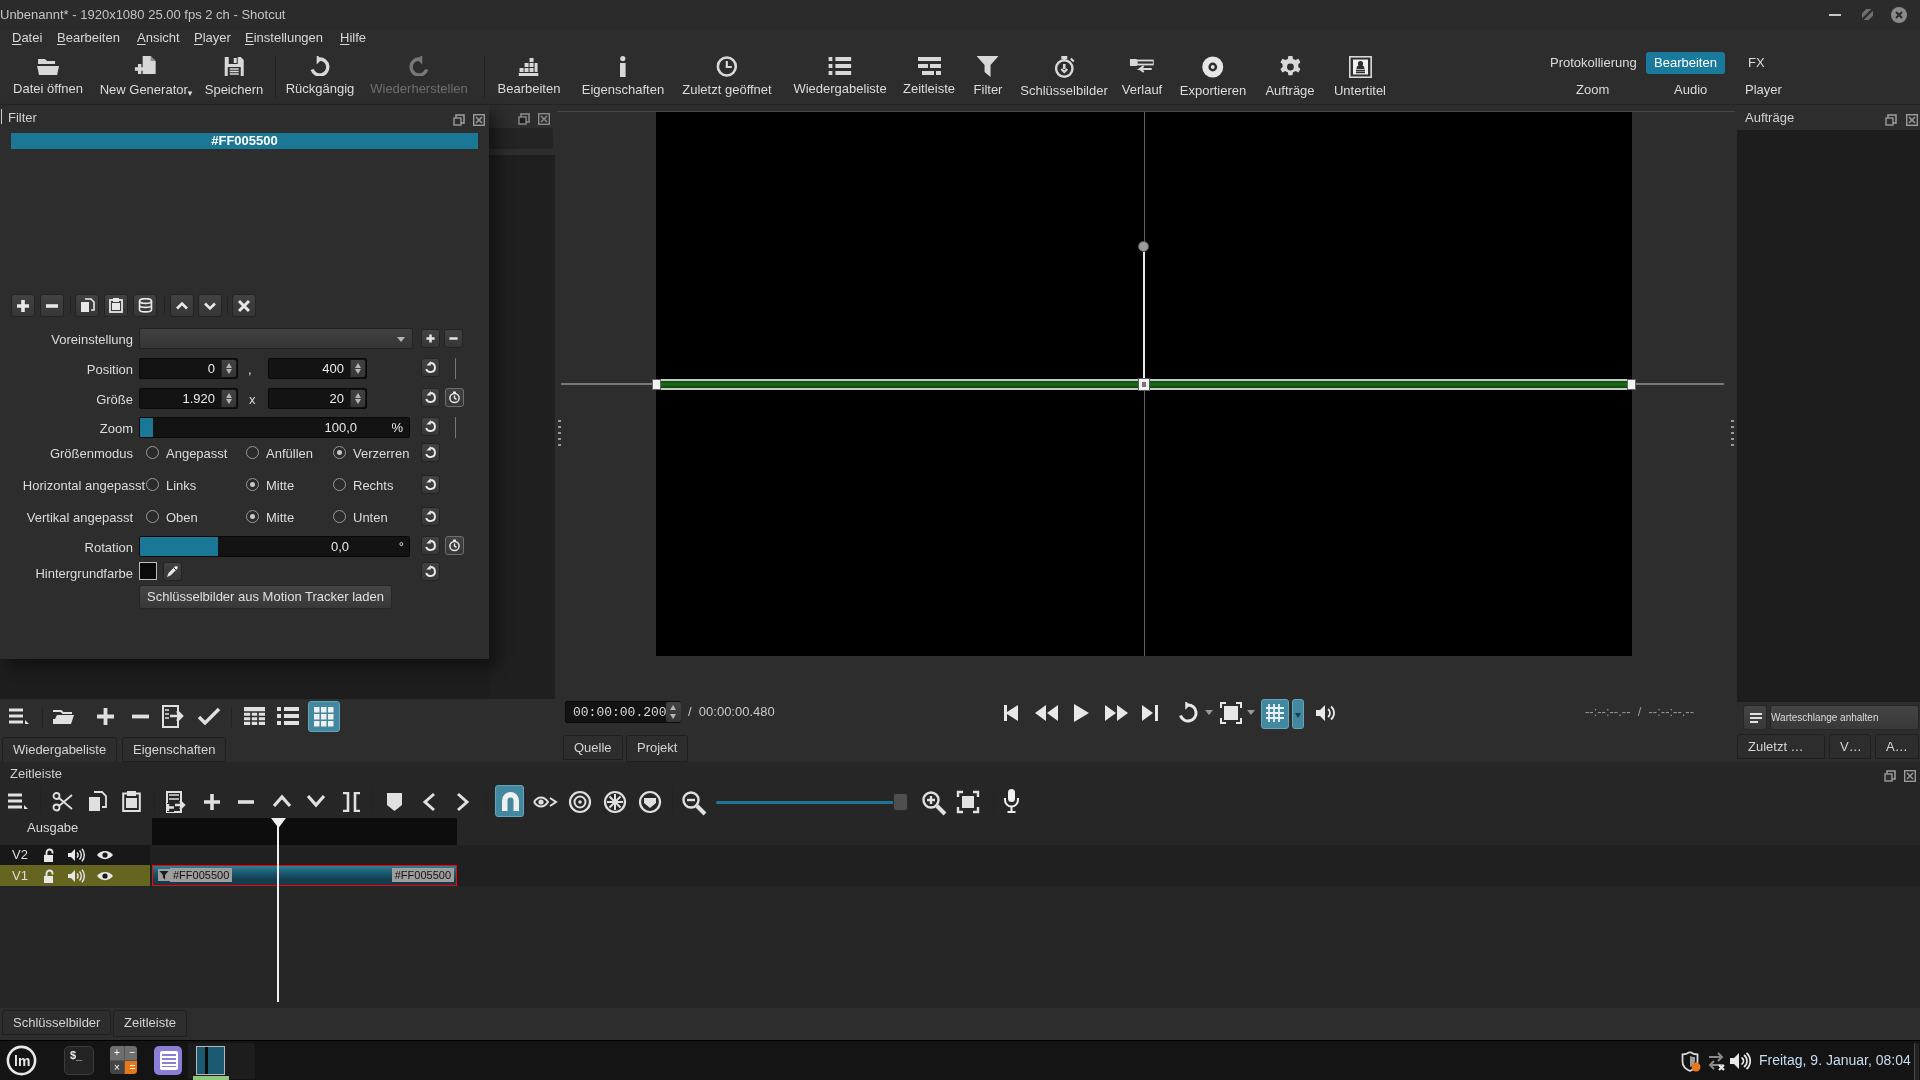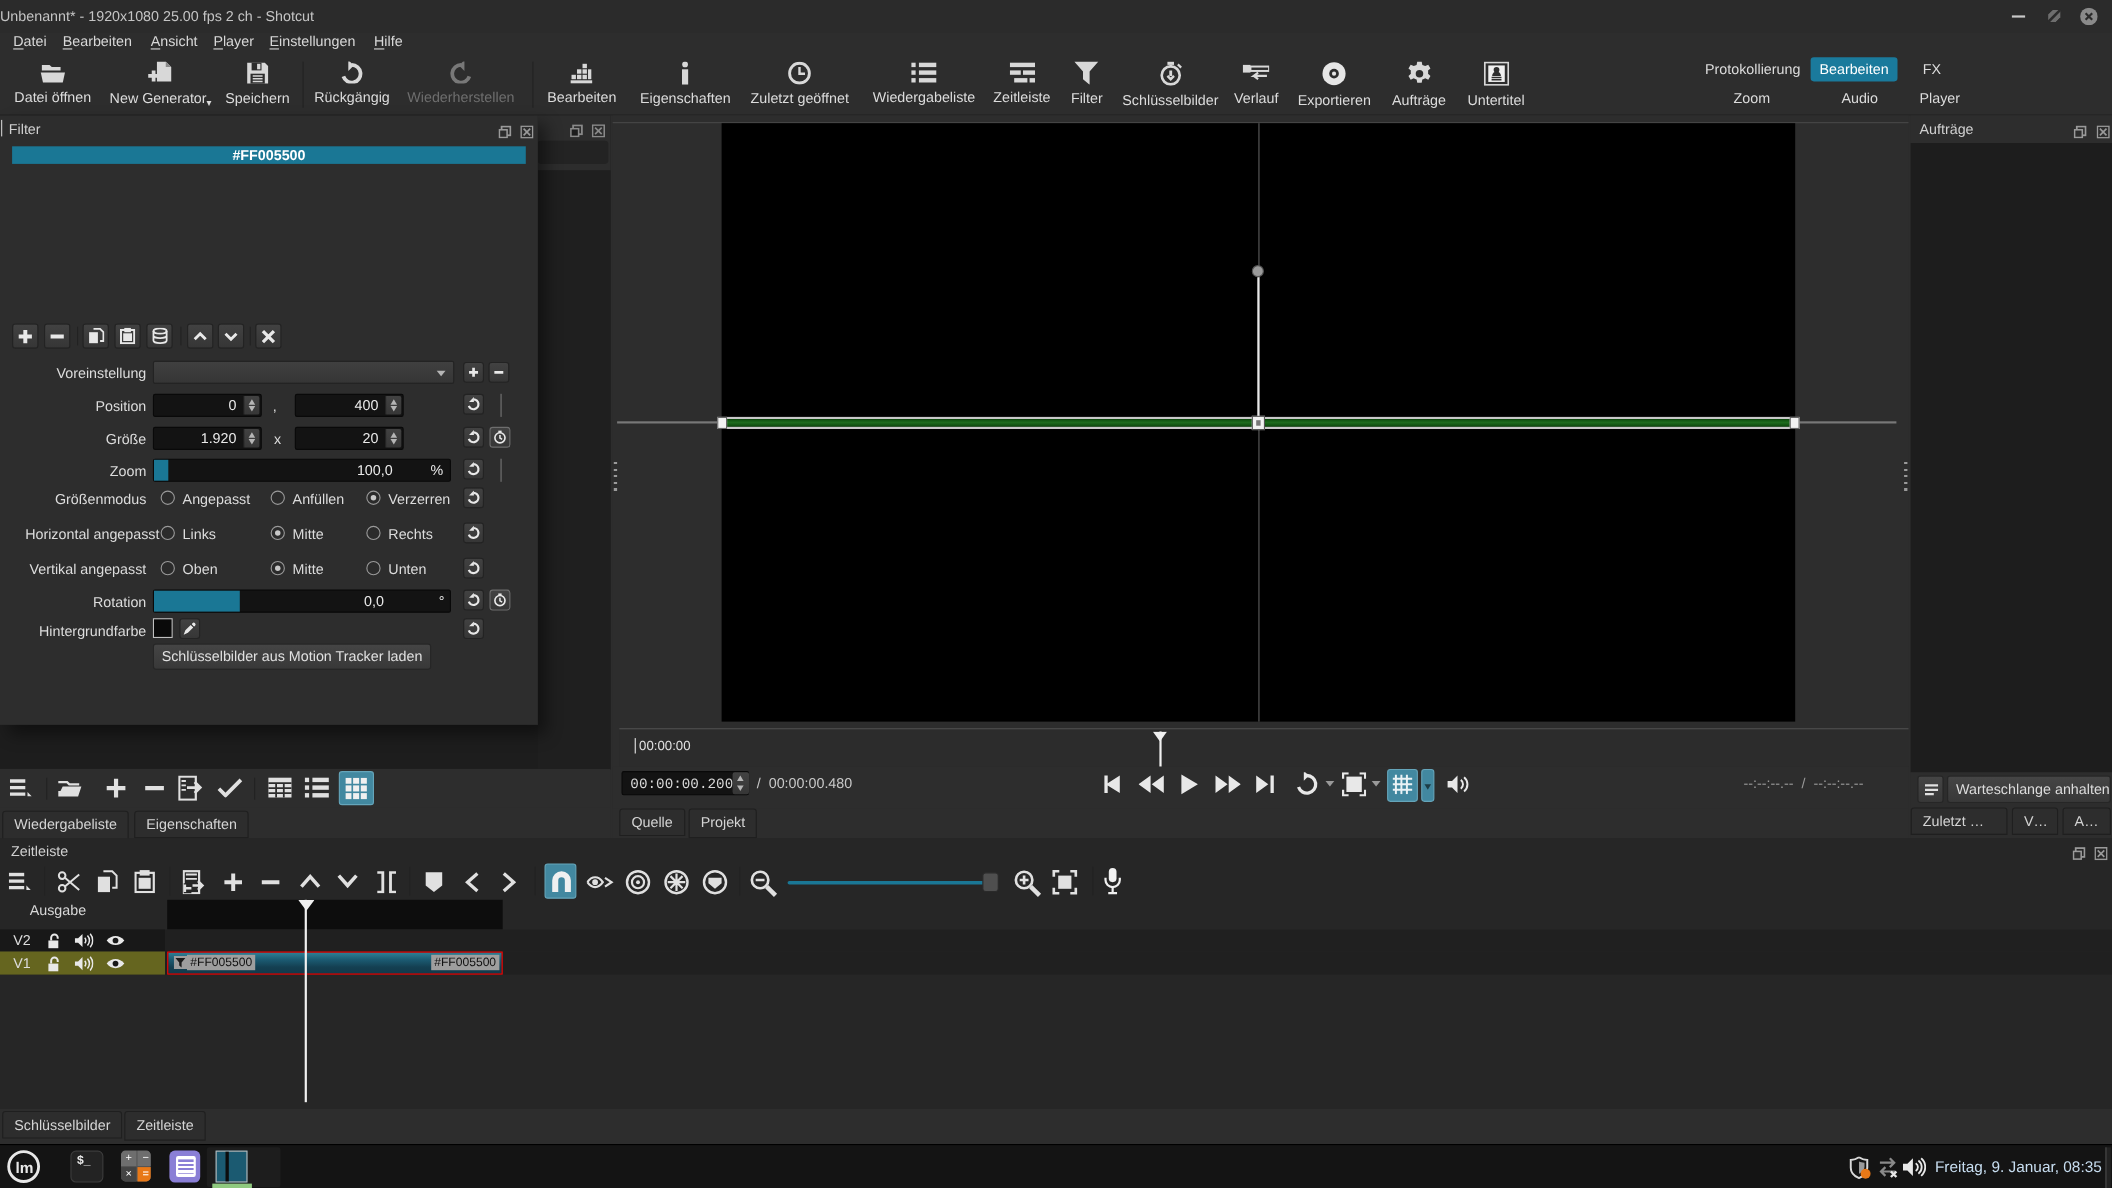--- a/index.html
+++ b/index.html
@@ -496,26 +496,20 @@
     </div>
 
     <div class="abs" style="left:586px;top:147px;width:2px;height:132px;background:#e8e8e8;"></div>
     <div class="abs" style="left:581px;top:136px;width:11px;height:11px;border-radius:50%;background:#9a9a9a;border:1px solid #555;"></div>
 
     <div class="abs" style="left:95px;top:274px;width:9px;height:11px;background:#f2f2f2;border:1px solid #666;"></div>
     <div class="abs" style="left:1070px;top:274px;width:9px;height:11px;background:#f2f2f2;border:1px solid #666;"></div>
     <div class="abs" style="left:581px;top:273px;width:12px;height:13px;background:#f2f2f2;border:1px solid #555;"></div>
     <div class="abs" style="left:585px;top:277px;width:4px;height:5px;background:#777;"></div>
 
-    <div class="abs" style="left:6px;top:557px;width:1172px;height:35px;background:#2c2c2c;border-top:1px solid #505050;">
-      <div class="abs" style="left:14px;top:8px;width:1px;height:14px;background:#e8e8e8;"></div>
-      <div class="abs" style="left:18px;top:8px;font-size:12px;color:#e0e0e0;">00:00:00</div>
-      <div class="abs" style="left:485px;top:2px;width:13px;height:9px;background:#f0f0f0;clip-path:polygon(0 0,100% 0,50% 100%);"></div>
-      <div class="abs" style="left:490.5px;top:2px;width:2px;height:32px;background:#f0f0f0;"></div>
-    </div>
 
     <div class="abs" style="left:0;top:592px;width:1178px;height:38px;background:#2d2d2d;">
       <div class="abs" style="left:8px;top:4px;width:116px;height:22px;background:#131313;border:1px solid #090909;border-radius:2px;font-family:'Liberation Mono',monospace;font-size:13px;color:#d8d8d8;line-height:22px;text-indent:7px;">00:00:00.200</div>
       <div class="abs" style="left:109px;top:5px;width:15px;height:20px;background:linear-gradient(#424242,#363636);border-radius:2px;">
           <div style="position:absolute;left:4px;top:3px;border-left:3.5px solid transparent;border-right:3.5px solid transparent;border-bottom:5px solid #b5b5b5;"></div>
           <div style="position:absolute;left:4px;bottom:3px;border-left:3.5px solid transparent;border-right:3.5px solid transparent;border-top:5px solid #b5b5b5;"></div>
         </div>
       <div class="abs" style="left:131px;top:7px;font-size:13px;color:#c8c8c8;">/&nbsp; 00:00:00.480</div>
       <svg class="abs" style="left:444px;top:6px" width="20" height="20" viewBox="0 0 20 20">
           <path d="M3 2 h3 v7 l11 -7 v16 l-11 -7 v7 h-3 z" fill="#e8e8e8"></path>
@@ -567,21 +561,21 @@
         <rect x="1" y="4" width="7" height="7" fill="#2d2d2d" stroke="#9a9a9a" stroke-width="1.4"></rect>
       </svg>
     <svg class="abs" style="left:169px;top:9px" width="12" height="12" viewBox="0 0 12 12">
         <rect x="0.7" y="0.7" width="10.6" height="10.6" fill="none" stroke="#9a9a9a" stroke-width="1.4"></rect>
         <path d="M3 3 l6 6 M9 3 l-6 6" stroke="#9a9a9a" stroke-width="1.5"></path>
       </svg>
     <div class="abs" style="left:0;top:25px;width:183px;height:572px;background:#1d1d1d;"></div>
     <div class="abs" style="left:6px;top:600px;width:24px;height:25px;background:linear-gradient(#454545,#383838);border:1px solid #262626;border-radius:3px;"><svg style="margin:6px 0 0 6px" width="12" height="12" viewBox="0 0 12 12">
           <path d="M0 2 h12 M0 6 h12 M0 10 h8" stroke="#e0e0e0" stroke-width="2"></path>
         </svg></div>
-    <div class="abs" style="left:33px;top:600px;width:149px;height:25px;background:linear-gradient(#454545,#383838);border:1px solid #262626;border-radius:3px;text-align:right;line-height:23px;font-size:13px;">Warteschlange anhalten</div>
+    <div class="abs" style="left:33px;top:600px;width:149px;height:25px;background:linear-gradient(#454545,#383838);border:1px solid #262626;border-radius:3px;text-align:left;line-height:23px;font-size:10px;">Warteschlange anhalten</div>
     <div class="tab" style="left:0px;top:629px;width:88px;">Zuletzt&nbsp;…</div>
     <div class="tab" style="left:92px;top:629px;width:42px;">V…</div>
     <div class="tab" style="left:138px;top:629px;width:44px;">A…</div>
   </div>
   <div class="abs" style="left:558px;top:420px;width:3px;height:30px;background:repeating-linear-gradient(#9a9a9a 0 2px,transparent 2px 6px);"></div>
   <div class="abs" style="left:1731px;top:420px;width:3px;height:30px;background:repeating-linear-gradient(#9a9a9a 0 2px,transparent 2px 6px);"></div>
   <div class="abs" style="left:950px;top:762.5px;width:22px;height:3px;background:repeating-linear-gradient(90deg,#9a9a9a 0 2px,transparent 2px 6px);"></div>
 
   <div id="timeline" class="abs" style="left:0;top:762px;width:1920px;height:246px;background:#262626;">
     <div class="abs panelTitle" style="left:10px;top:4px;">Zeitleiste</div>
@@ -781,16 +775,16 @@
       </svg>
     <svg class="abs" style="left:1705px;top:11px" width="22" height="19" viewBox="0 0 22 19">
         <path d="M4 5 h13 m-4 -4 l4 4 l-4 4" fill="none" stroke="#8a8a8a" stroke-width="2"></path>
         <path d="M18 13 h-13 m4 -4 l-4 4 l4 4" fill="none" stroke="#8a8a8a" stroke-width="2"></path>
         <path d="M14 13 l5 5 m0 -5 l-5 5" stroke="#e8e8e8" stroke-width="2.2"></path>
       </svg>
     <svg class="abs" style="left:1730px;top:11px" width="21" height="18" viewBox="0 0 21 18">
         <path d="M0 6 h4 l5 -5 v16 l-5 -5 h-4 z" fill="#e8e8e8"></path>
         <path d="M11.5 5.5 a4 4 0 0 1 0 7 M14 3 a7.5 7.5 0 0 1 0 12 M16.5 1 a10.5 10.5 0 0 1 0 16" fill="none" stroke="#e8e8e8" stroke-width="1.7"></path>
       </svg>
-    <div class="abs" style="left:1759px;top:11px;font-size:14px;color:#c7ddf0;white-space:nowrap;">Freitag, 9. Januar, 08:35</div>
+    <div class="abs" style="left:1759px;top:11px;font-size:14px;color:#c7ddf0;white-space:nowrap;">Freitag, 9. Januar, 08:04</div>
     <div class="abs" style="left:1914px;top:2px;width:5px;height:37px;background:#222;border-left:1px solid #4a4a4a;"></div>
   </div>
 </div>
 
 </body></html>

